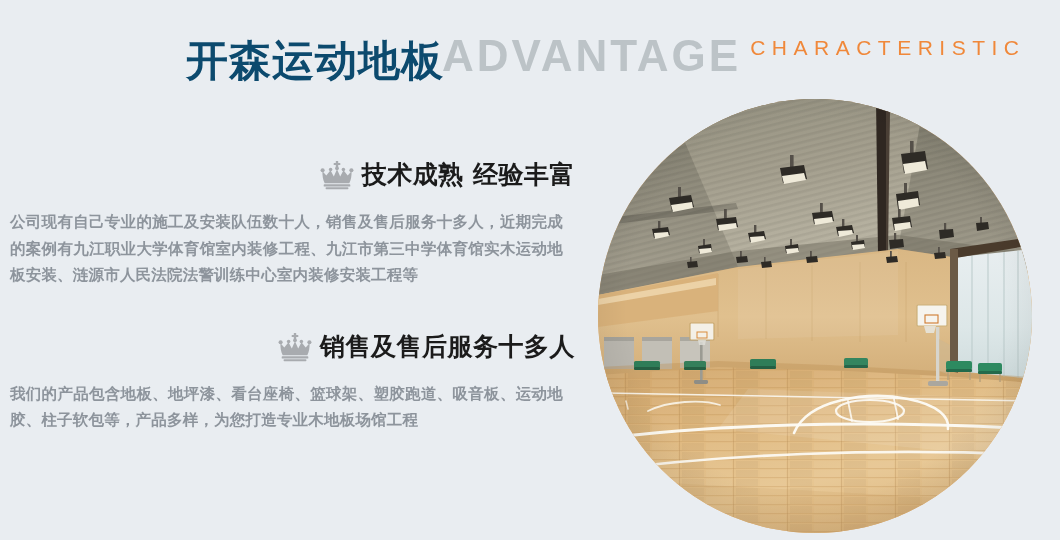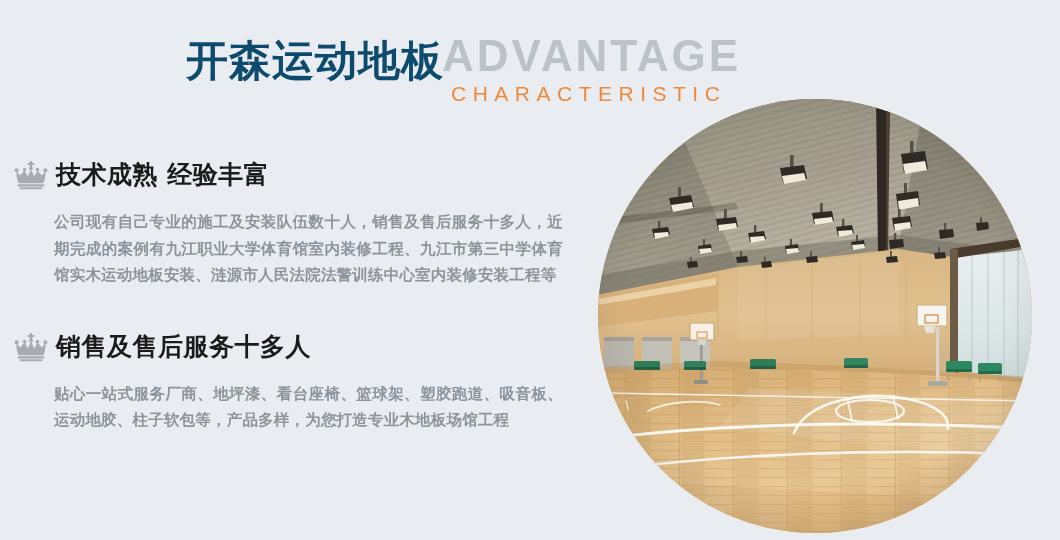--- a/index.html
+++ b/index.html
@@ -39,21 +39,21 @@
     font-weight: 700;
     color: #0c4a6e;
     letter-spacing: 1px;
     line-height: 52px;
     white-space: nowrap;
     font-family: "DejaVu Sans", "Liberation Sans", sans-serif;
     margin-top: 2px;
   }
   .title-en-wrap {
     display: flex;
-    flex-direction: column;
+    flex-direction: row;
     margin-left: -2px;
   }
   .title-en-main {
     font-size: 44px;
     font-weight: 700;
     color: #bcc3c7;
     letter-spacing: 3px;
     line-height: 46px;
     white-space: nowrap;
     font-family: "Liberation Sans", sans-serif;
@@ -79,20 +79,21 @@
   }
 
   .feature { position: relative; }
   .feature + .feature { margin-top: 38px; }
 
   .feature-head {
     display: flex;
     align-items: center;
     height: 40px;
     padding-left: 14px;
+    justify-content: flex-end;
   }
   .crown-icon {
     width: 34px;
     height: 30px;
     flex: 0 0 34px;
     display: block;
   }
   .feature-title {
     font-size: 25px;
     font-weight: 700;
@@ -107,21 +108,20 @@
     margin-top: 14px;
     padding-left: 10px;
     padding-right: 12px;
     font-size: 15.5px;
     font-weight: 700;
     color: #8d949c;
     line-height: 26.5px;
     letter-spacing: 0.2px;
     text-align: justify;
     font-family: "DejaVu Sans", "Liberation Sans", sans-serif;
-    margin-left: 44px;
   }
 
   
   .photo-circle {
     position: absolute;
     left: 598px;
     top: 99px;
     width: 434px;
     height: 434px;
     border-radius: 50%;
@@ -187,21 +187,21 @@
               <circle cx="21.2" cy="18.8" r="3.5"></circle>
               <circle cx="46.8" cy="18.8" r="3.5"></circle>
               <circle cx="34" cy="16.6" r="3.8"></circle>
               <rect x="7.4" y="48.6" width="53.2" height="4.6" rx="1.4"></rect>
               <rect x="11.2" y="54.6" width="45.6" height="3.8" rx="1.3"></rect>
             </g>
           </svg>
         </span>
         <span class="feature-title">销售及售后服务十多人</span>
       </div>
-      <div class="feature-body">贴心一站式服务厂商、地坪漆、看台座椅、篮球架、塑胶跑道、吸音板、运动地胶、柱子软包等，产品多样，为您打造专业木地板场馆工程</div>
+      <div class="feature-body">我们的产品包含地板、地坪漆、看台座椅、篮球架、塑胶跑道、吸音板、运动地胶、柱子软包等，产品多样，为您打造专业木地板场馆工程</div>
     </div>
 
   </div>
 
   <div class="photo-circle">
     <div class="photo-inner">
       <svg class="gym" viewBox="0 0 434 434" preserveAspectRatio="xMidYMid slice" xmlns="http://www.w3.org/2000/svg" aria-hidden="true">
         <defs>
           <linearGradient id="ceil" x1="0" y1="0" x2="0.25" y2="1">
             <stop offset="0%" stop-color="#8f8madd"></stop>

